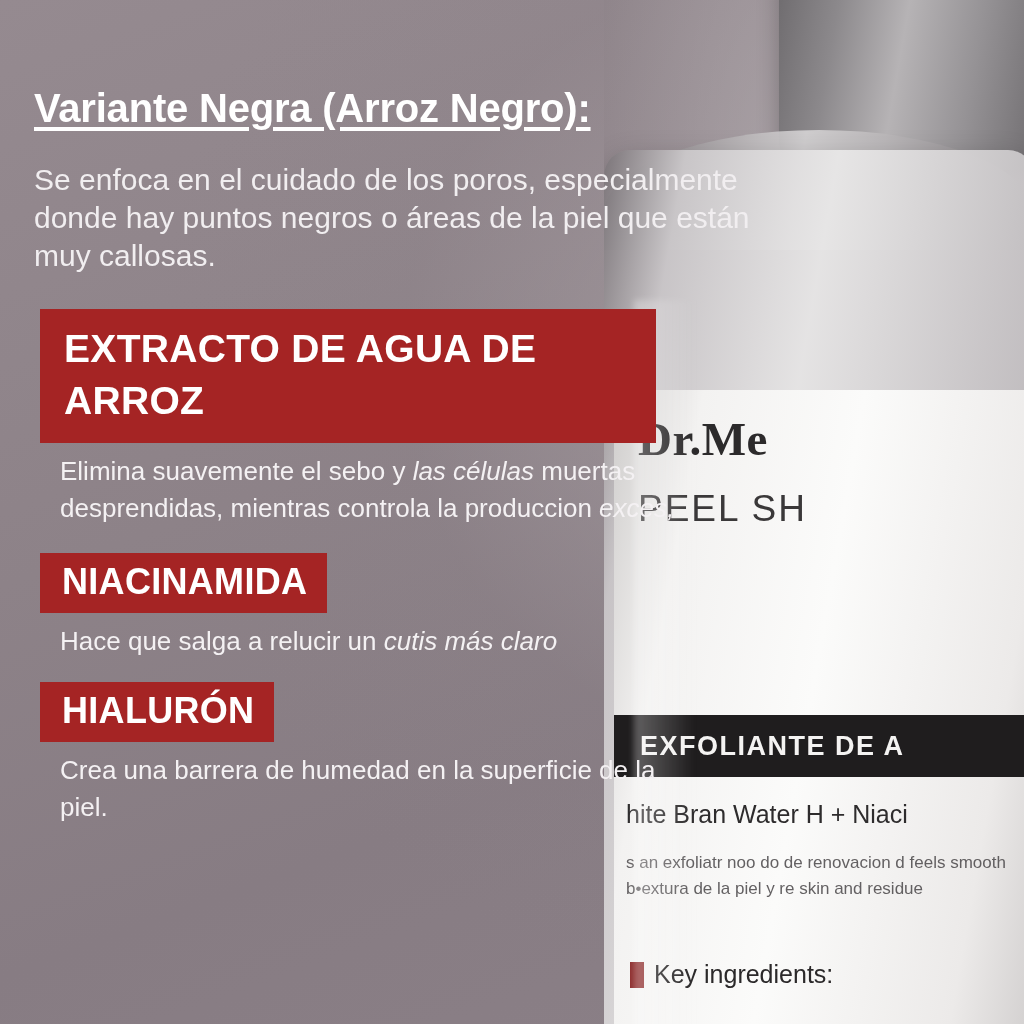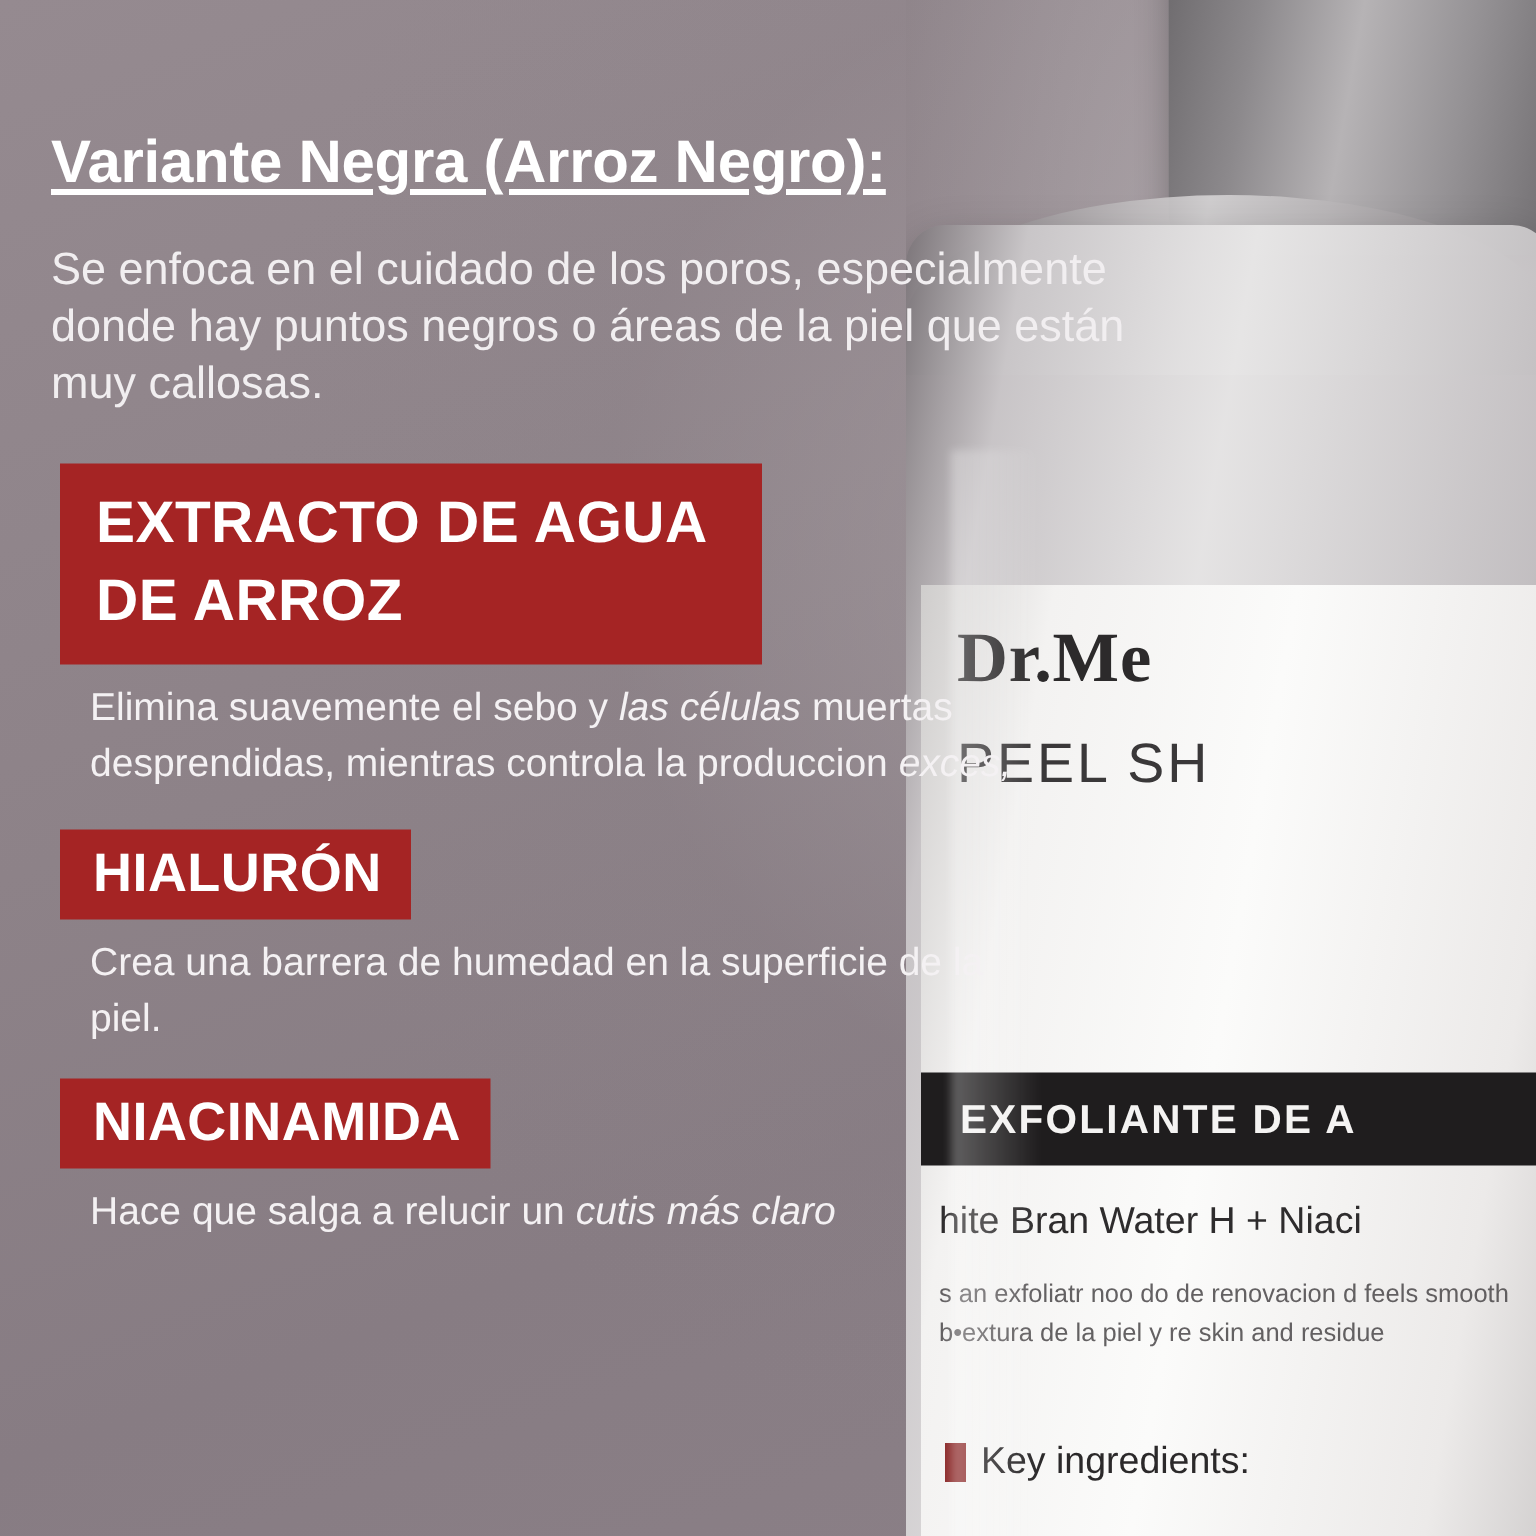--- a/index.html
+++ b/index.html
@@ -206,21 +206,21 @@
     display: inline-block;
     background: #a52424;
     color: #ffffff;
     font-weight: bold;
     letter-spacing: 0.3px;
     padding: 10px 18px 12px 22px;
     box-sizing: border-box;
   }
   .tag.big {
     display: block;
-    width: 468px;
+    width: 616px;
     font-size: 39px;
     line-height: 52px;
     padding: 14px 18px 16px 24px;
     margin-left: 6px;
   }
   .tag.mid {
     font-size: 36px;
     margin-left: 6px;
     padding: 8px 20px 10px 22px;
   }
@@ -275,25 +275,25 @@
       <div class="tag big">EXTRACTO DE AGUA DE ARROZ</div>
       <div class="desc">
         <span>Elimina suavemente el sebo y </span><em>las células</em><span> muertas desprendidas, mientras controla la produccion </span><em>exces,</em>
       </div>
     </div>
 
     <div class="section sp1">
     </div>
 
     <div class="section sp2">
-      <div class="tag mid">HIALURÓN</div>
-      <div class="desc">Crea una barrera de humedad en la superficie de la piel.</div>
-    </div>
-
-    <div class="section sp2">
       <div class="tag mid">NIACINAMIDA</div>
       <div class="desc">
         <span>Hace que salga a relucir un </span><em>cutis más claro</em>
       </div>
     </div>
 
+    <div class="section sp2">
+      <div class="tag mid">HIALURÓN</div>
+      <div class="desc">Crea una barrera de humedad en la superficie de la piel.</div>
+    </div>
+
   </div>
 </div>
 
 </body></html>

